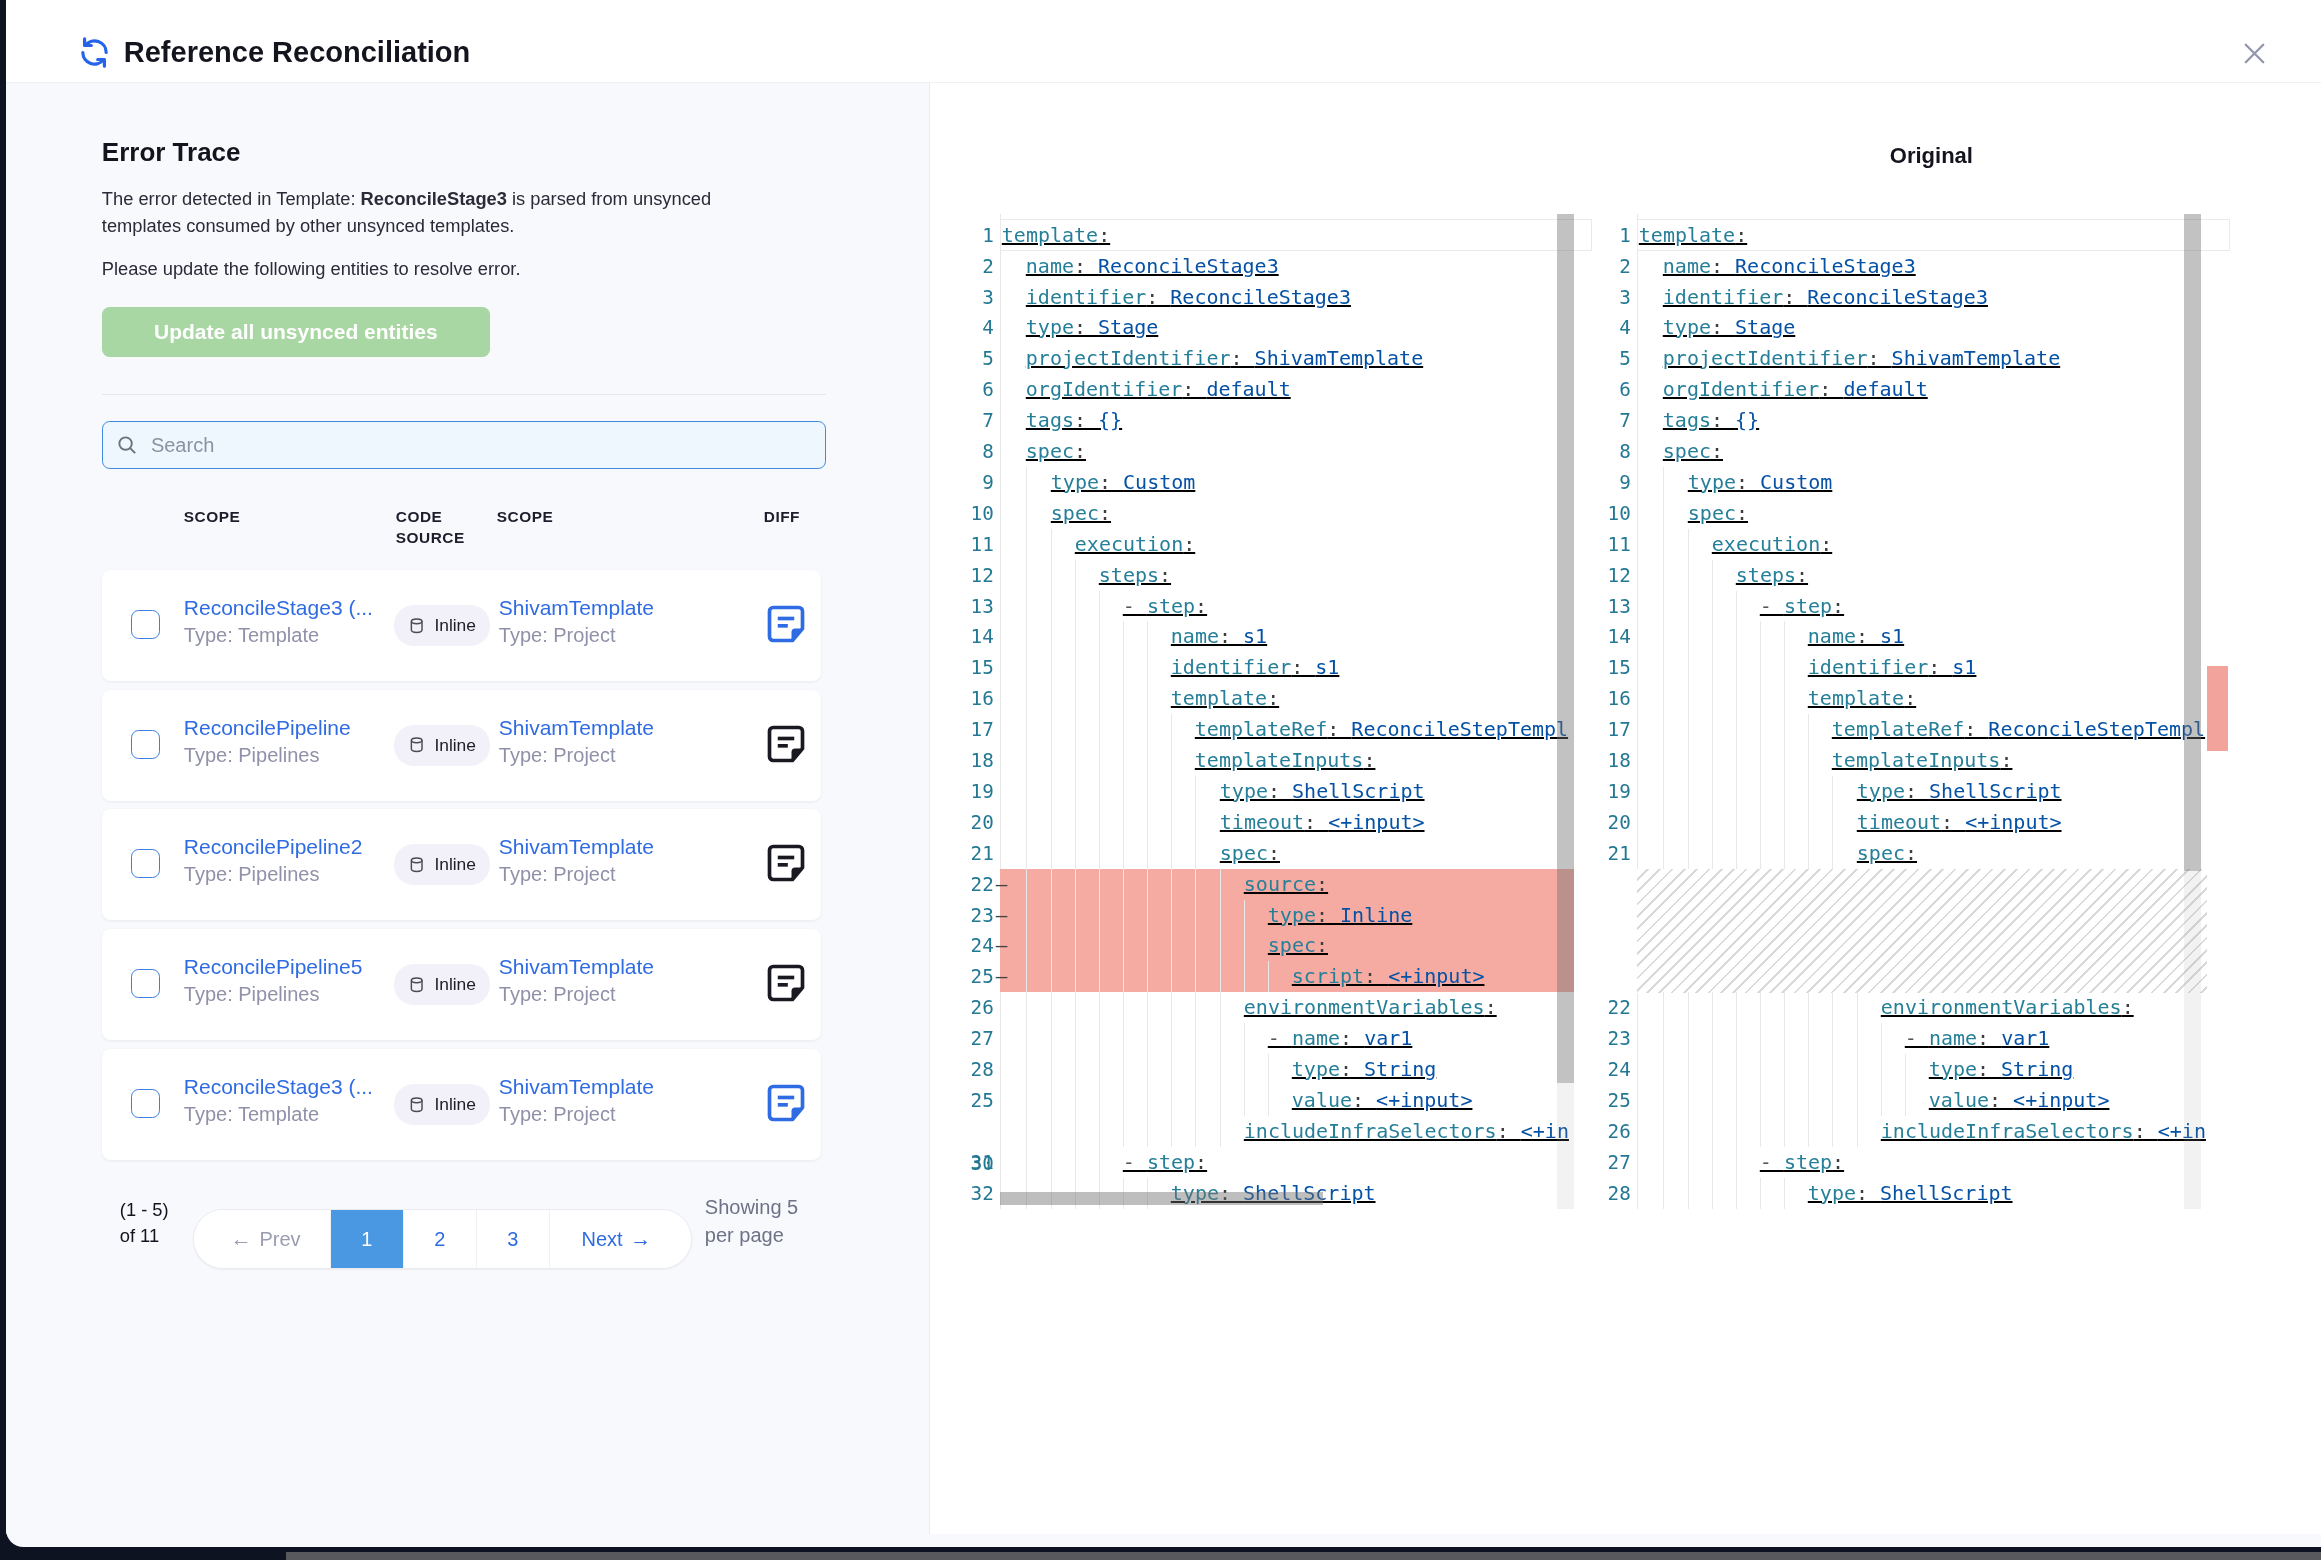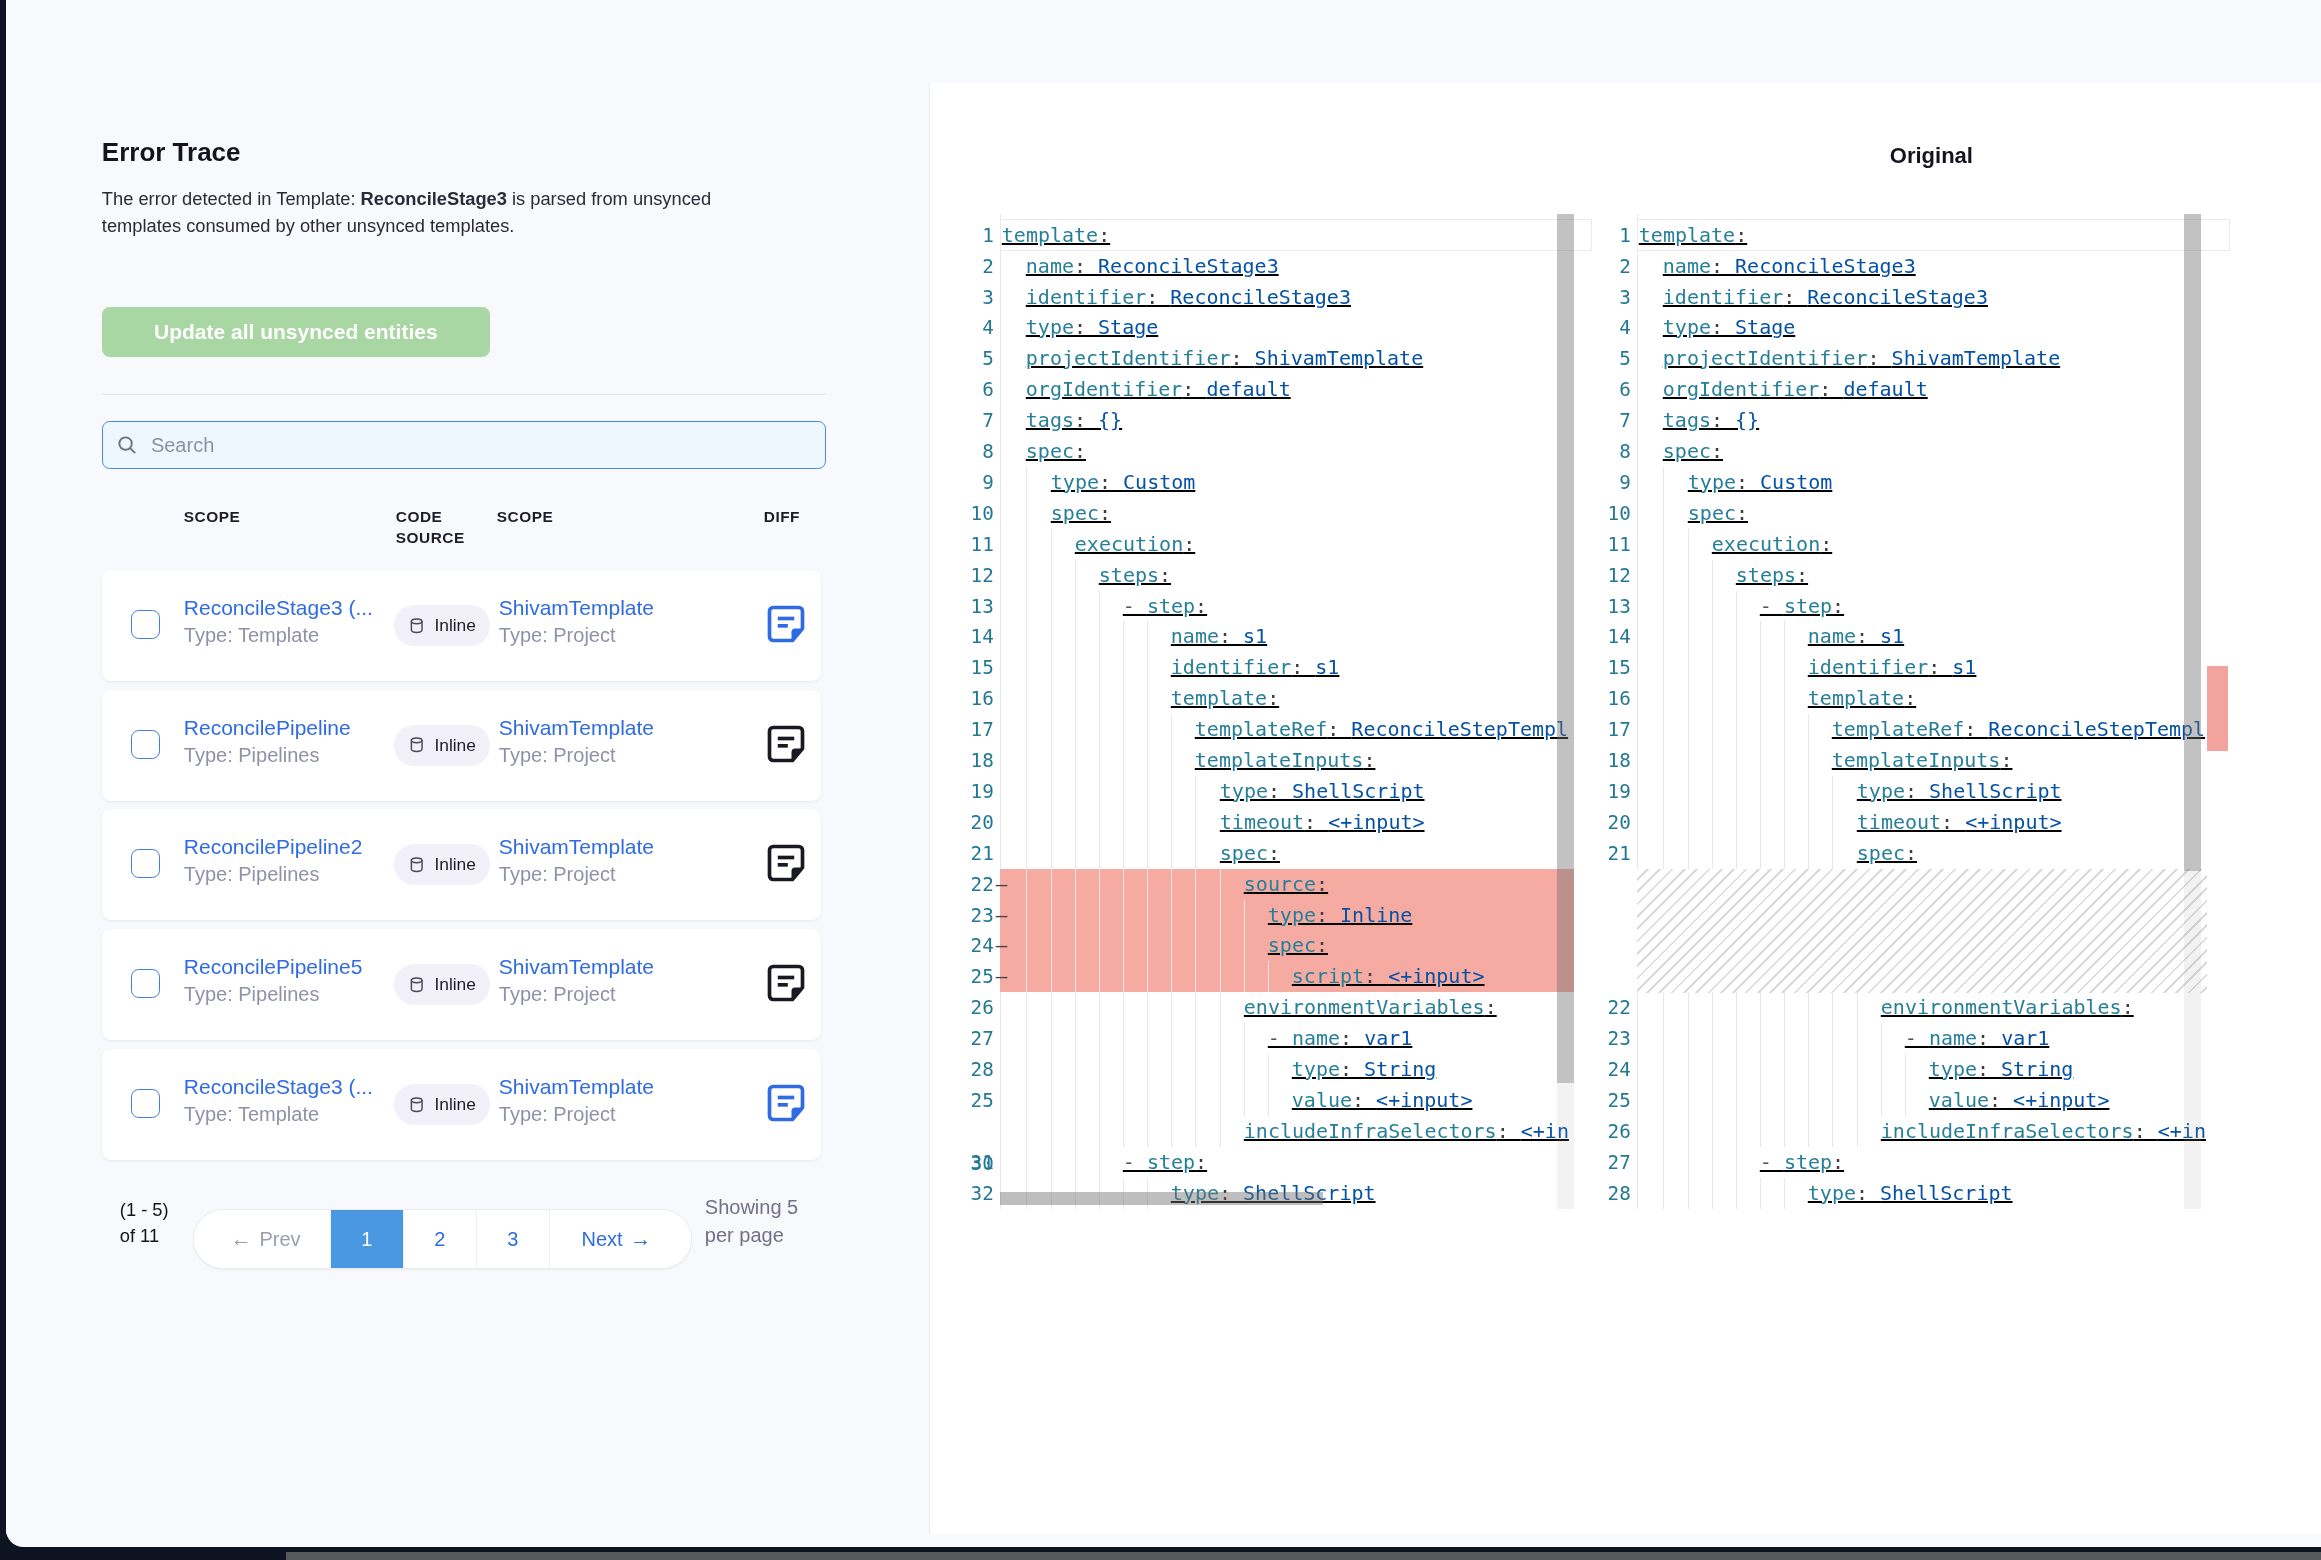--- a/index.html
+++ b/index.html
@@ -96,26 +96,44 @@
   .overview-red { position:absolute; width:21px; background:#f2a49c; }
 </style>
 </head>
 <body>
 
 <div class="screen">
   <div class="bottom-bar-gray"></div>
 
   <div class="modal">
 
+    <div class="modal-header">
+      <span class="sync-icon">
+        <svg width="35" height="35" viewBox="0 0 24 24" fill="none" stroke="#2563eb" stroke-width="2.2" stroke-linecap="round" stroke-linejoin="round">
+          <path d="M20 12a8 8 0 0 0-14.2-5"></path>
+            <polyline points="5.2,2.6 5.2,7.2 9.8,7.2"></polyline>
+          <path d="M4 12a8 8 0 0 0 14.2 5"></path>
+            <polyline points="18.8,21.4 18.8,16.8 14.2,16.8"></polyline>
+        </svg>
+      </span>
+      <div class="modal-title">Reference Reconciliation</div>
+      <span class="close-btn">
+        <svg width="33" height="33" viewBox="0 0 34 34" stroke="#9496ad" stroke-width="2.4" stroke-linecap="round">
+          <line x1="8" y1="8" x2="26" y2="26"></line>
+            <line x1="26" y1="8" x2="8" y2="26"></line>
+        </svg>
+      </span>
+    </div>
 
     <div class="content">
 
       <div class="left-col">
         <div class="et-heading">Error Trace</div>
         <div class="et-desc"><span>The error detected in Template: </span><b>ReconcileStage3</b><span> is parsed from unsynced templates consumed by other unsynced templates.</span></div>
+        <div class="et-desc2">Please update the following entities to resolve error.</div>
         <button class="update-btn">Update all unsynced entities</button>
         <div class="left-divider"></div>
 
         <div class="search-box">
           <svg width="23" height="23" viewBox="0 0 24 24" fill="none" stroke="#6a7280" stroke-width="2">
             <circle cx="10" cy="10" r="6.5"></circle>
               <line x1="15" y1="15" x2="20" y2="20"></line>
           </svg>
           <input class="search-input" placeholder="Search" style="">
         </div>

